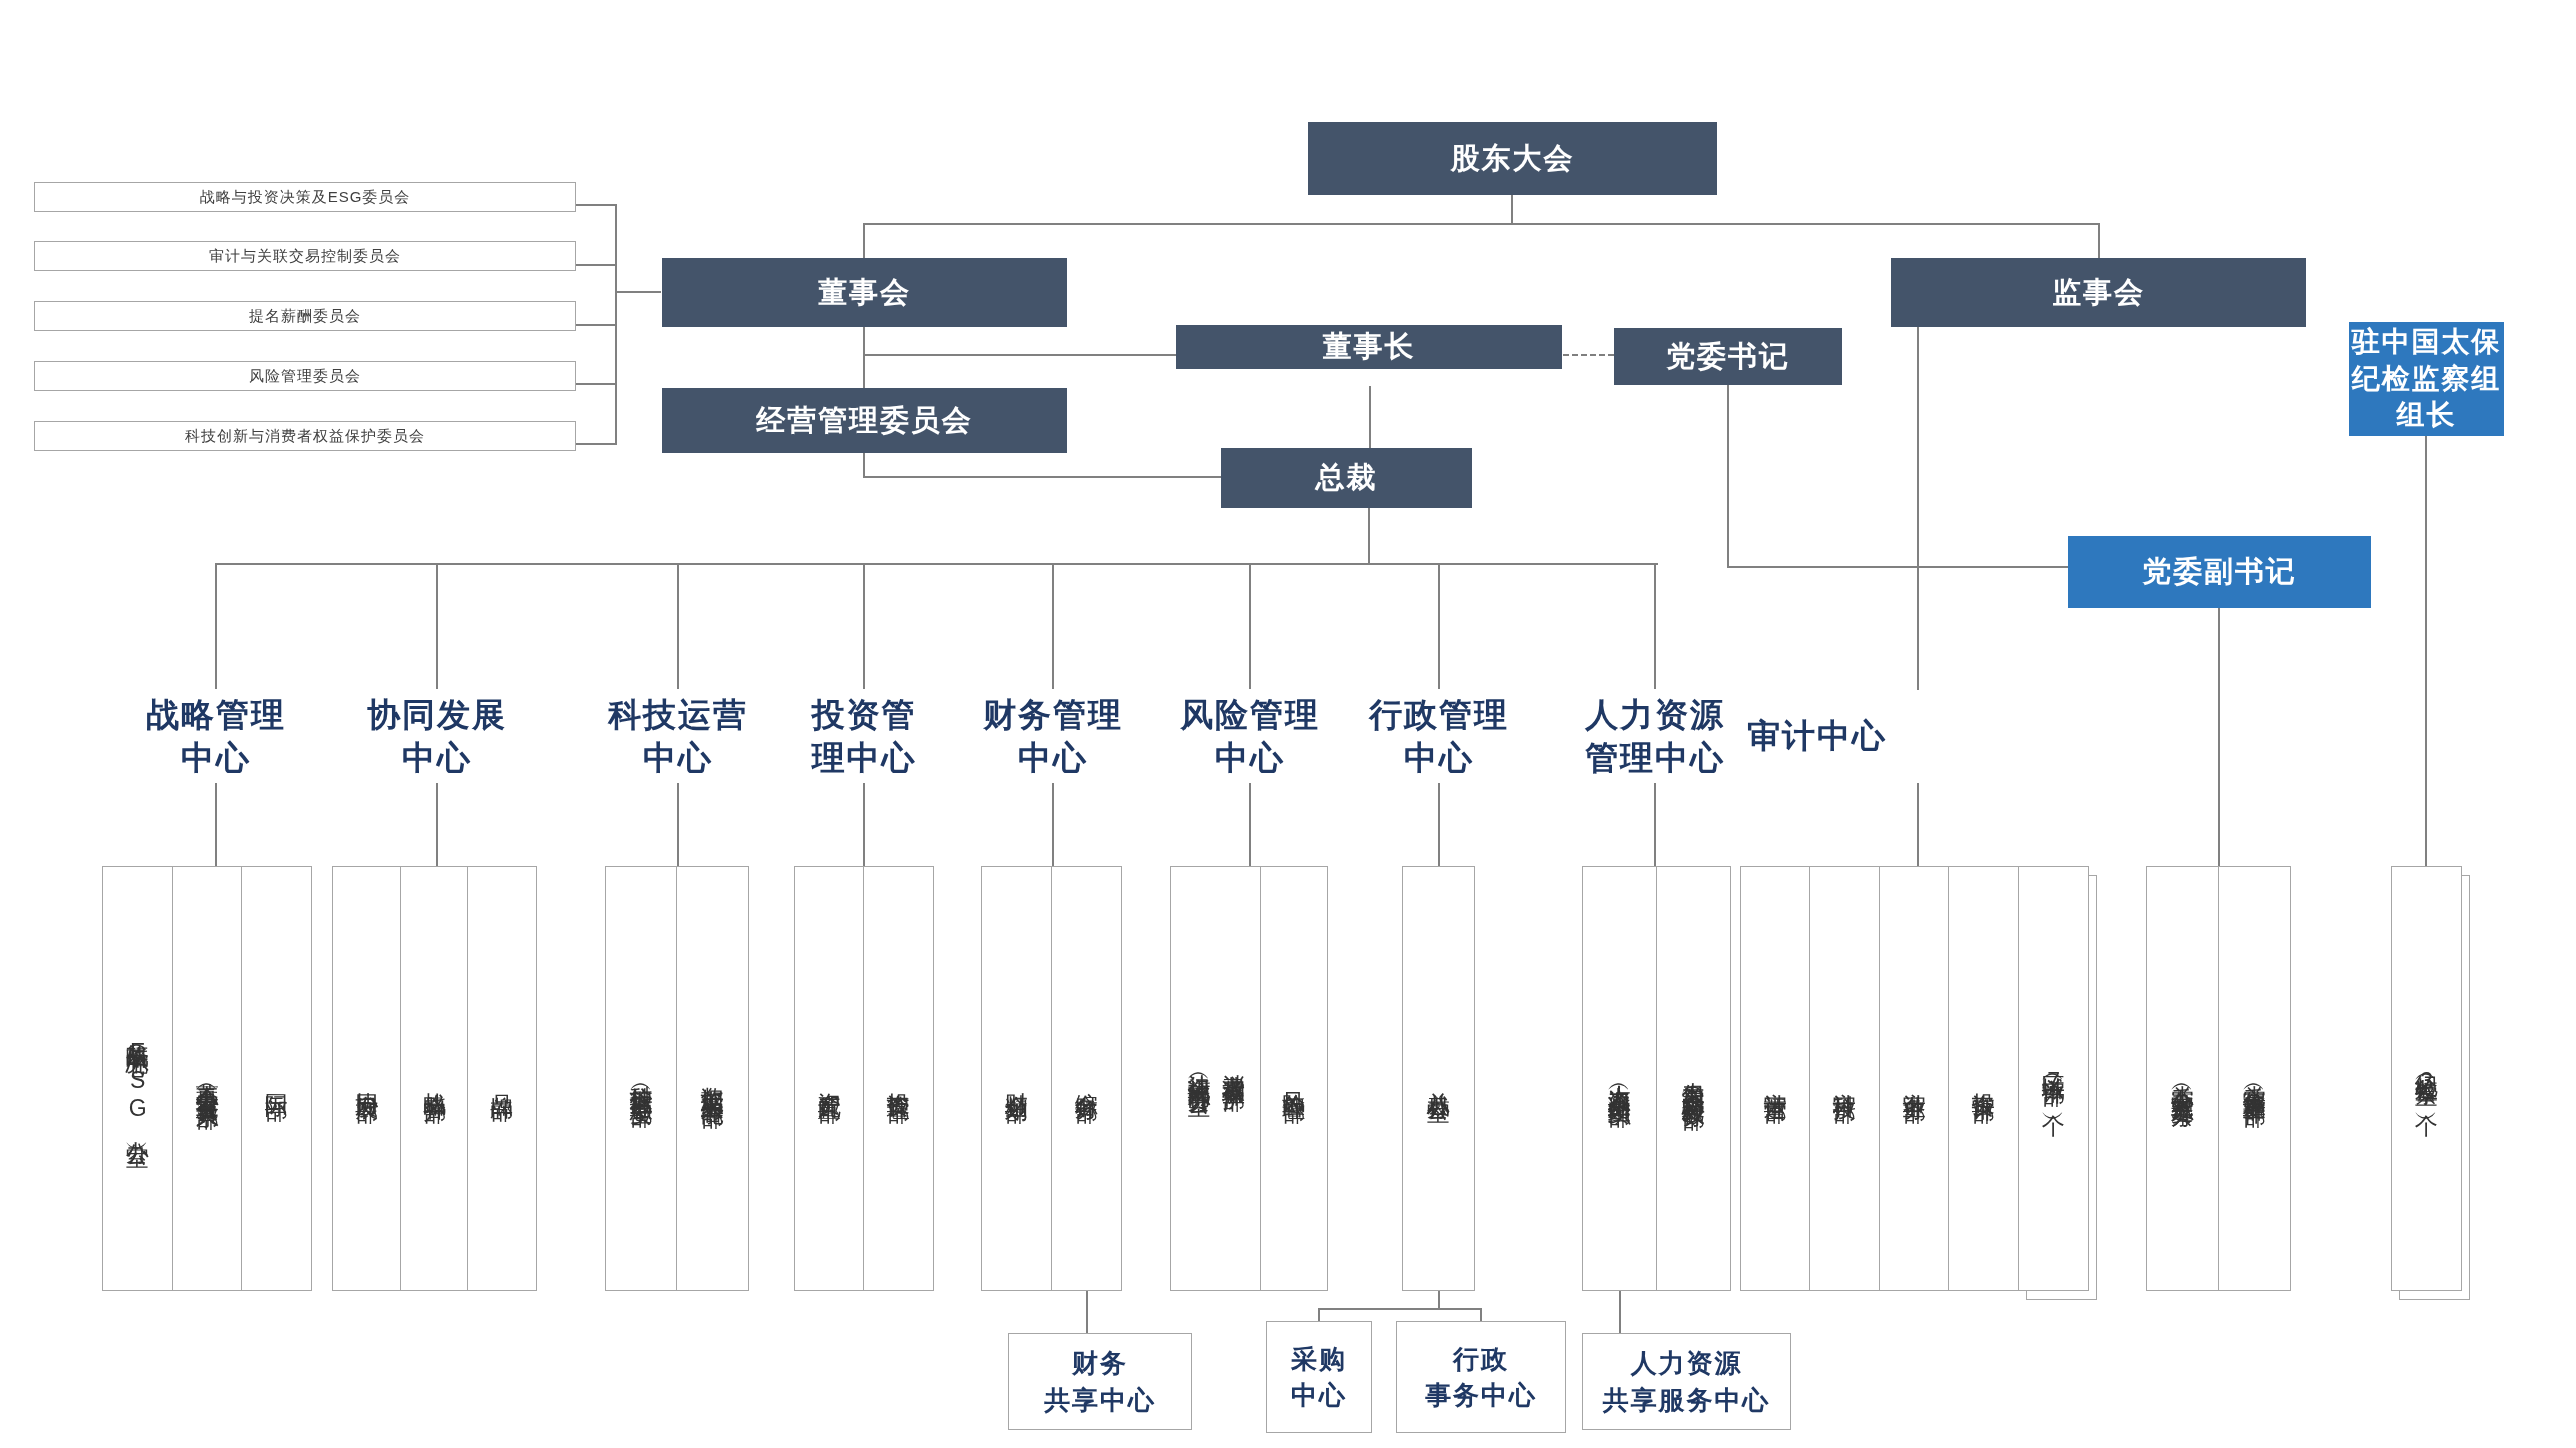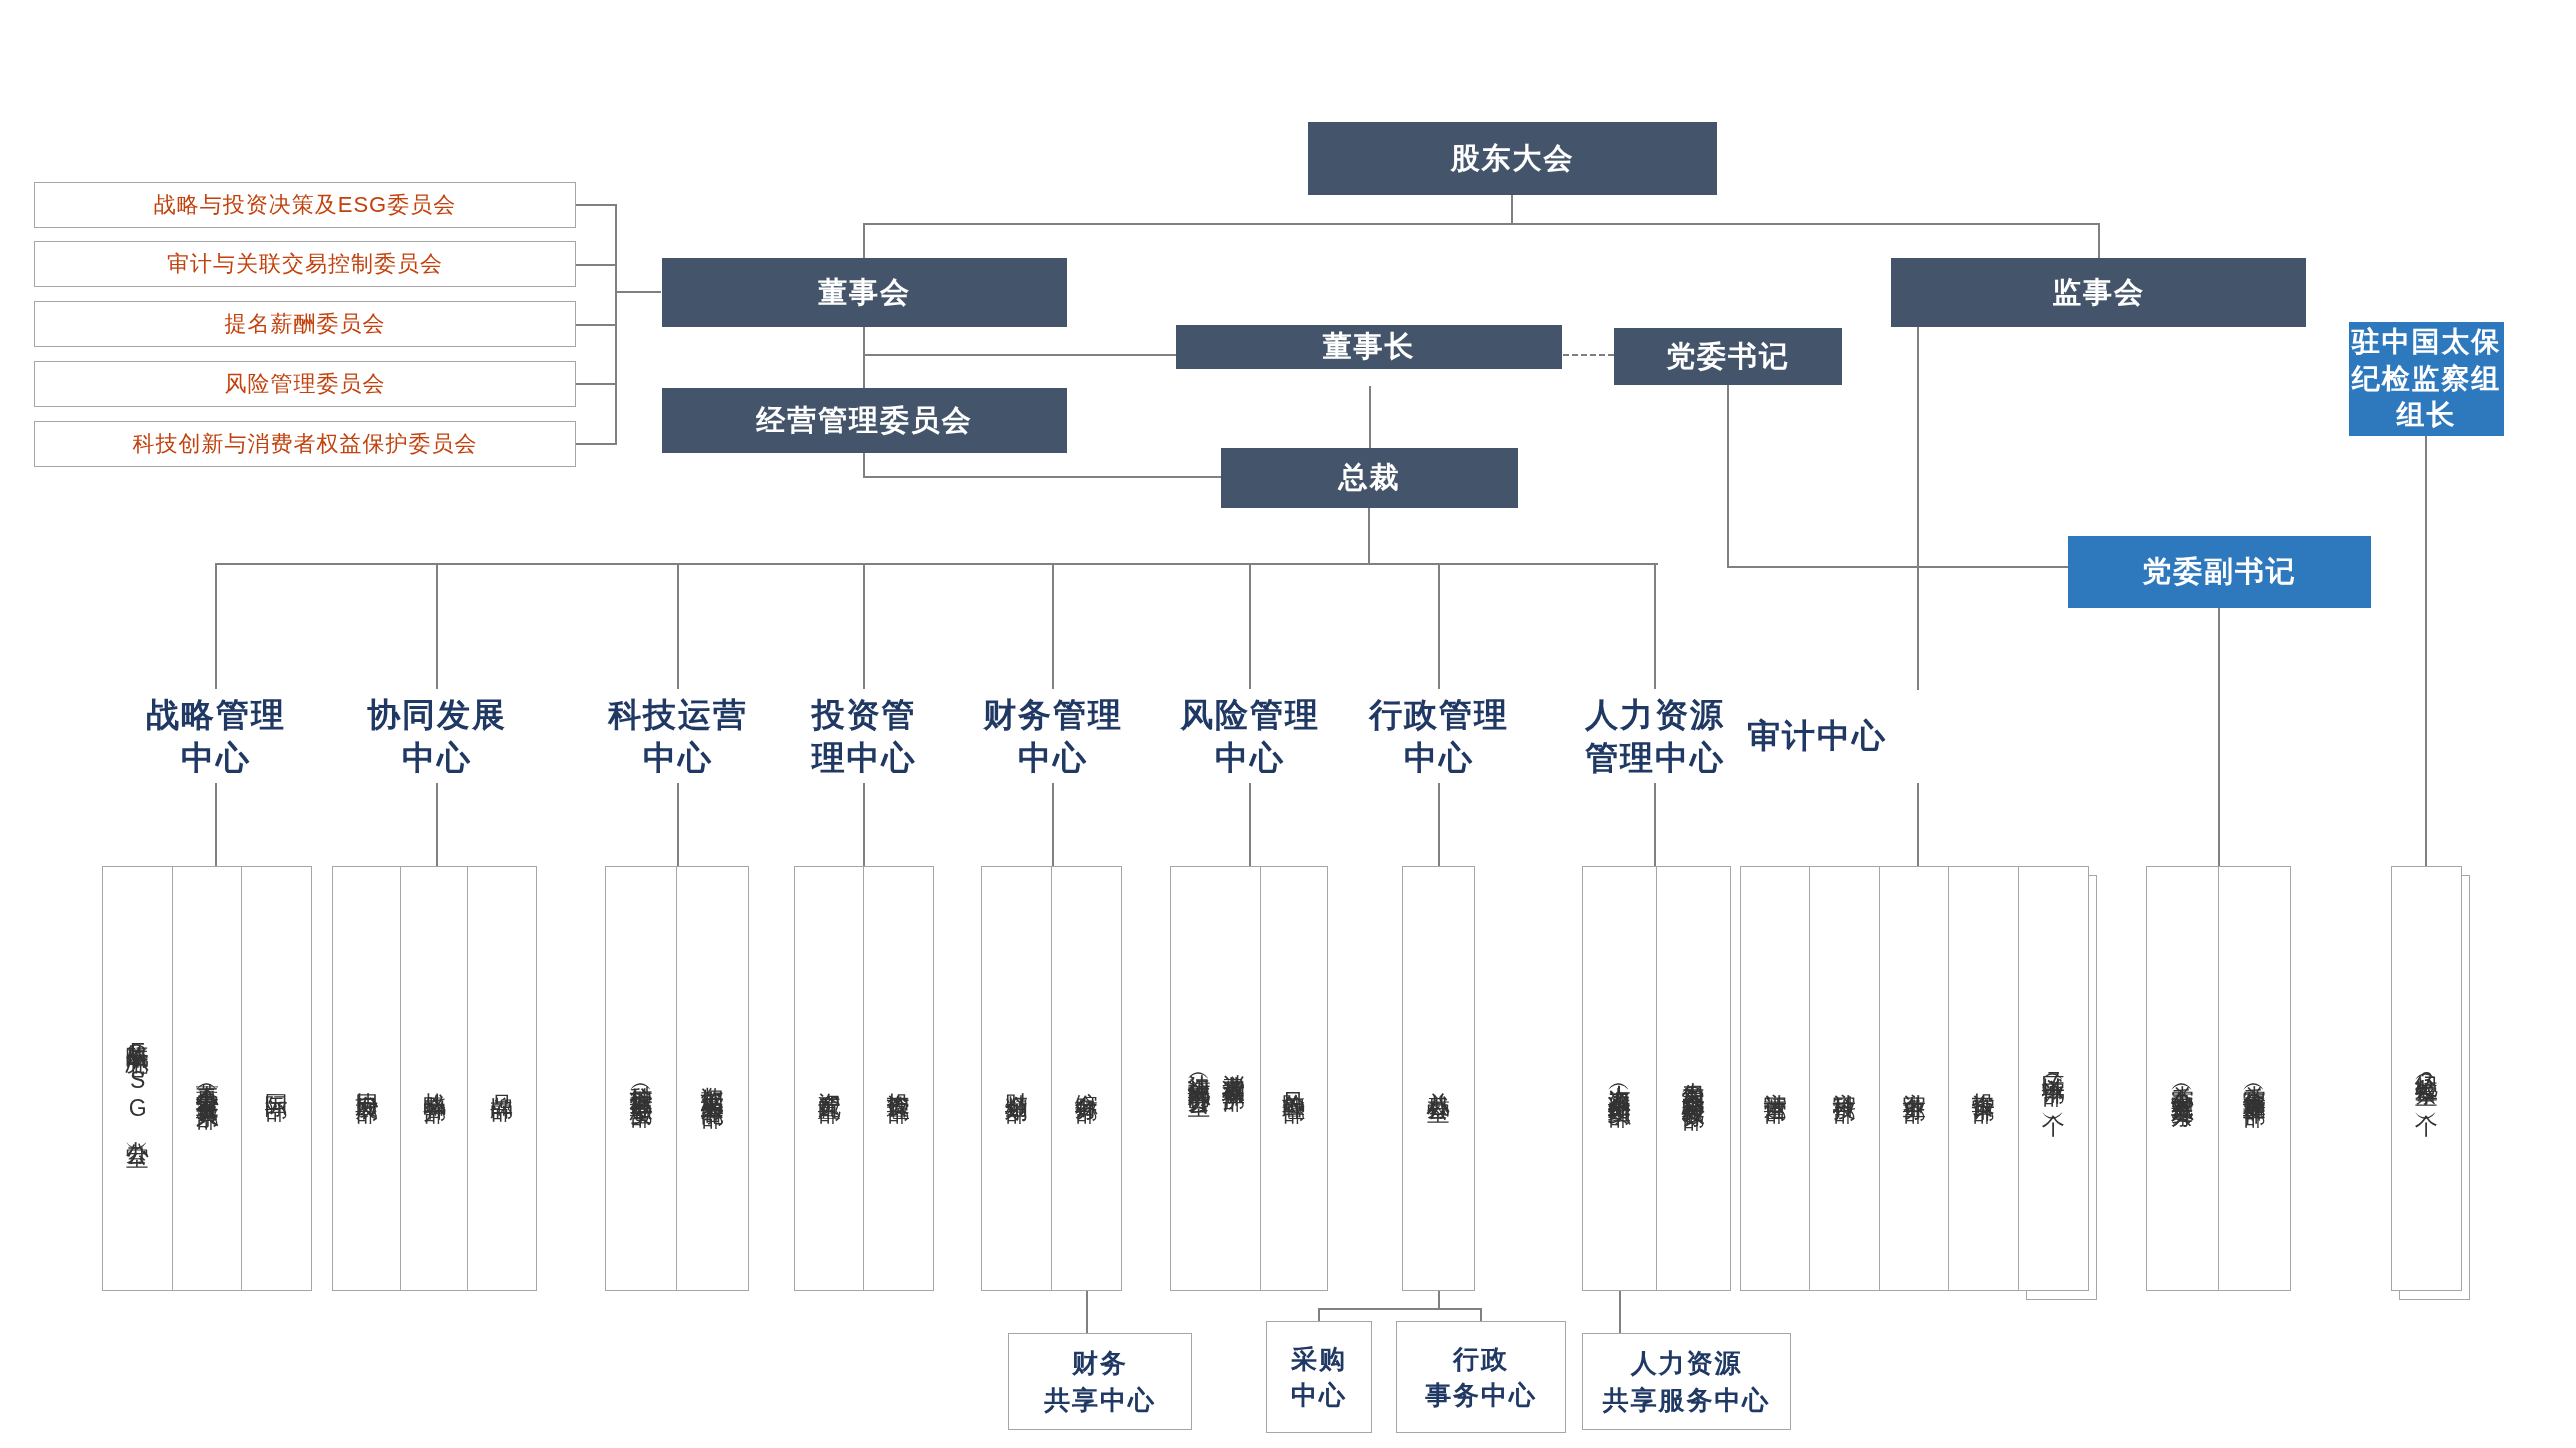--- a/index.html
+++ b/index.html
@@ -10,23 +10,23 @@
   .ln { position:absolute; display:block; background:#808080; }
   .ln.dash { background:none; height:0 !important; border-top:2.9px dashed #7f7f7f; }
 
   .node { position:absolute; display:flex; align-items:center; justify-content:center;
           text-align:center; font-weight:bold; color:#ffffff; font-size:29px;
           letter-spacing:1.9px; white-space:pre-line; line-height:1.35; }
   .node.dark   { background:#44546A; }
   .node.bright { background:#2E78BE; }
   .node.small  { font-size:28px; line-height:1.3; }
 
-  .committee { position:absolute; left:34px; width:542px; height:46px; background:#fff;
+  .committee { position:absolute; left:34px; width:542px; height:30px; background:#fff;
                border:1.9px solid #A6A6A6; display:flex; align-items:center; justify-content:center;
-               font-size:22px; color:#c2410c; letter-spacing:1px; }
+               font-size:15px; color:#404040; letter-spacing:1px; }
 
   .center-label { position:absolute; top:689px; height:95px; width:328px;
                   transform:translateX(-50%); display:flex; align-items:center; justify-content:center;
                   text-align:center; white-space:pre-line; font-size:33px; font-weight:bold;
                   color:#1F3864; line-height:1.3; letter-spacing:1.9px; }
 
   .vbox { position:absolute; top:866px; height:425px; background:#fff; border:1.9px solid #A6A6A6;
           display:flex; align-items:center; justify-content:center; }
   .vbox > span { writing-mode:vertical-lr; text-orientation:upright; white-space:pre-line;
                  font-size:23px; color:#333333; letter-spacing:1.9px; line-height:1.5; }
@@ -95,21 +95,21 @@
   <i class="ln" style="left:1619px;top:1291px;width:1.9px;height:42px"></i>
   <i class="ln" style="left:2218px;top:597px;width:1.9px;height:269px"></i>
   <i class="ln" style="left:2425px;top:436px;width:1.9px;height:431px"></i>
 
   <div class="node dark" style="left:1308px;top:122px;width:409px;height:73px">股东大会</div>
   <div class="node dark" style="left:662px;top:258px;width:405px;height:69px">董事会</div>
   <div class="node dark" style="left:1891px;top:258px;width:415px;height:69px">监事会</div>
   <div class="node dark" style="left:1176px;top:325px;width:386px;height:44px">董事长</div>
   <div class="node dark" style="left:1614px;top:328px;width:228px;height:57px">党委书记</div>
   <div class="node dark" style="left:662px;top:388px;width:405px;height:65px">经营管理委员会</div>
-  <div class="node dark" style="left:1221px;top:448px;width:297px;height:60px">总裁</div>
+  <div class="node dark" style="left:1221px;top:448px;width:251px;height:60px">总裁</div>
   <div class="node bright" style="left:2068px;top:536px;width:303px;height:72px">党委副书记</div>
   <div class="node bright small" style="left:2349px;top:322px;width:155px;height:114px">驻中国太保
 纪检监察组
 组长</div>
 
   <div class="committee" style="top:182px">战略与投资决策及ESG委员会</div>
   <div class="committee" style="top:241px">审计与关联交易控制委员会</div>
   <div class="committee" style="top:301px">提名薪酬委员会</div>
   <div class="committee" style="top:361px">风险管理委员会</div>
   <div class="committee" style="top:421px">科技创新与消费者权益保护委员会</div>

